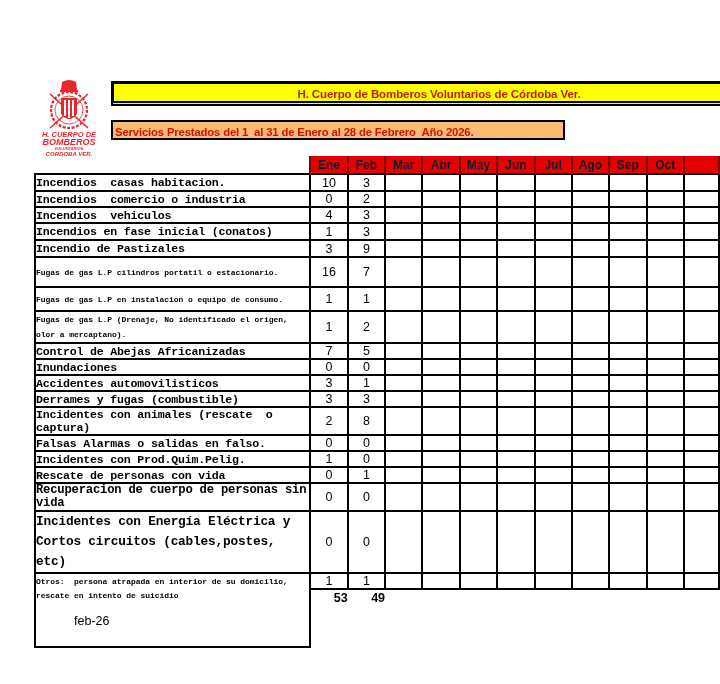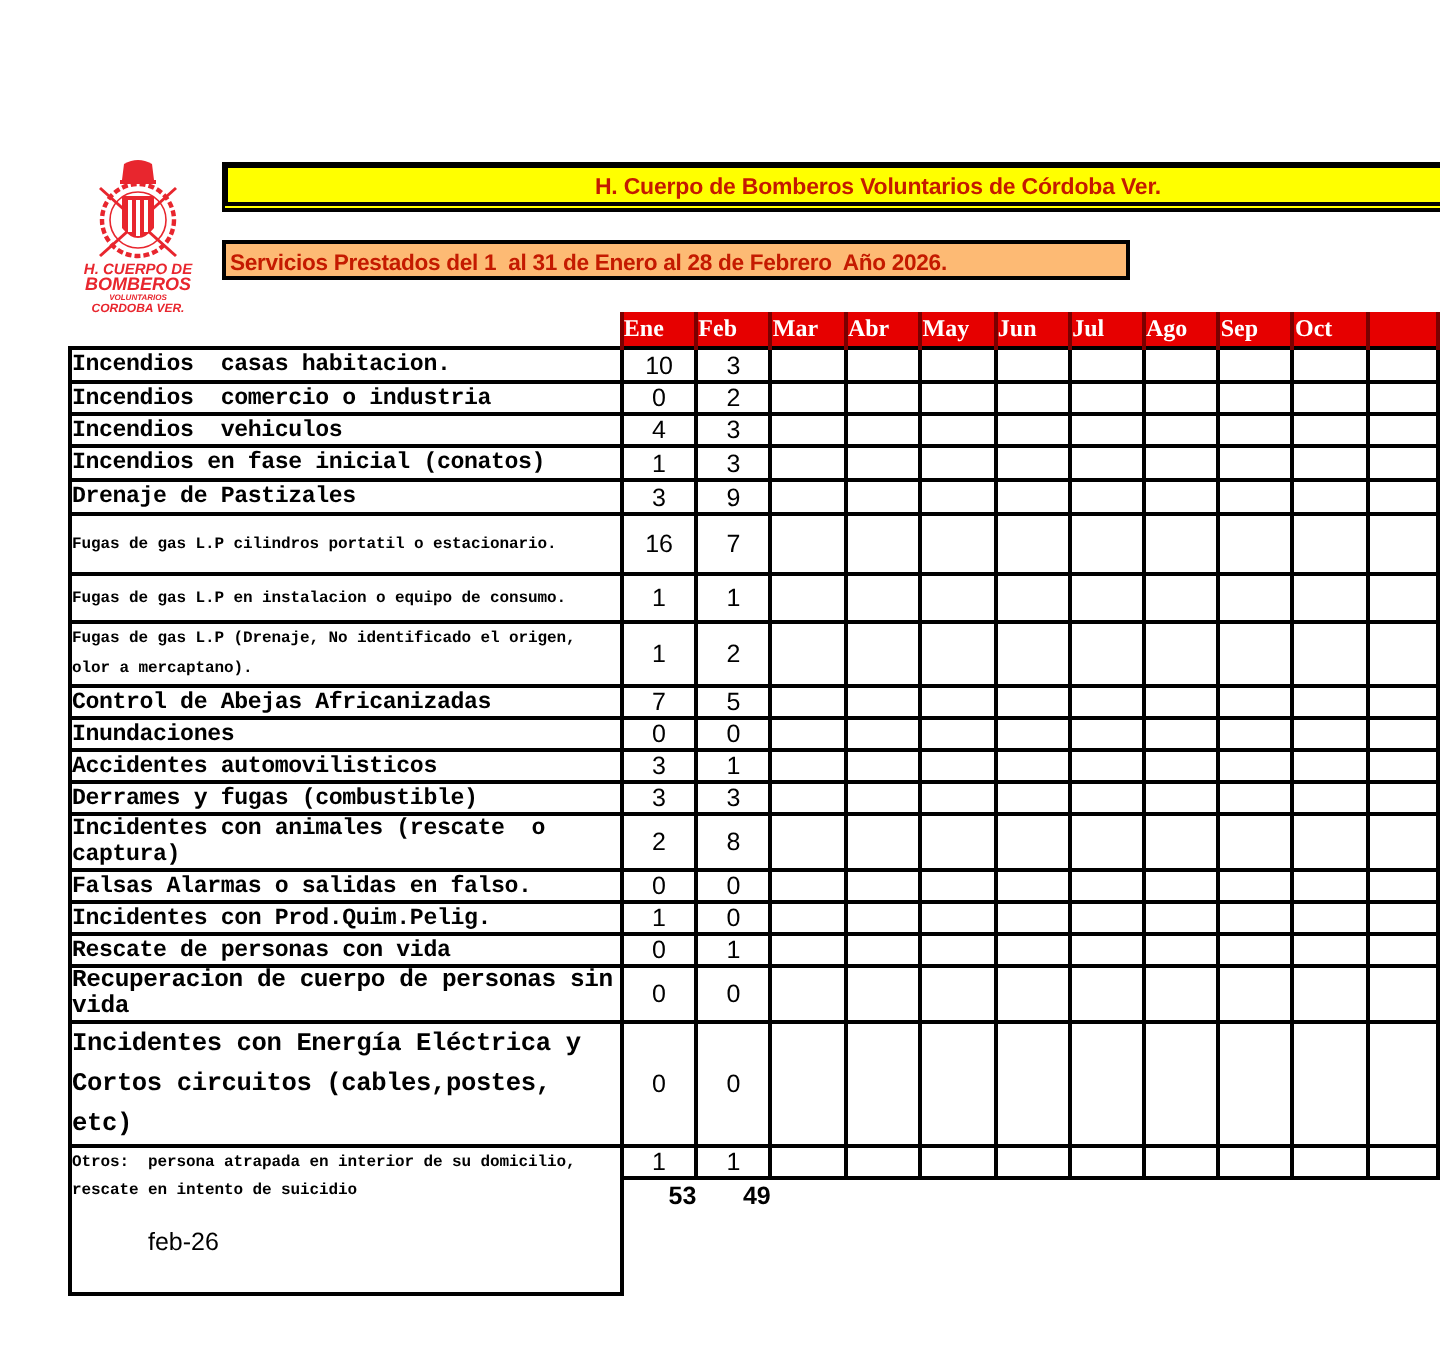--- a/index.html
+++ b/index.html
@@ -11,23 +11,23 @@
          border-bottom:5px double #000; text-align:center; }
   .title-banner span { font-weight:bold; font-size:11.5px; color:#c41a00; line-height:17px; letter-spacing:-0.1px; }
   .subtitle-box { position:absolute; left:111px; top:120px; width:448px; height:16px;
          background:#fdba74; border:2px solid #000; padding-left:2px; }
   .subtitle-box span { font-weight:bold; font-size:11.3px; color:#c41a00; line-height:16px; letter-spacing:-0.15px; white-space:pre; }
   table.grid { position:absolute; left:34px; top:156px; border-collapse:collapse; table-layout:fixed; }
   table.grid td { padding:0; border:2px solid #000; vertical-align:middle; }
   col.c-label { width:294px; }
   col.c-m { width:39px; }
   td.blank { border:none !important; }
-  td.mh { background:#e60000; color:#ffffff; font-weight:bold; font-size:12px; text-align:left;
+  td.mh { background:#e60000; color:#0f172a; font-weight:bold; font-size:12px; text-align:center;
           border-top:none !important; border-bottom:none !important;
-          border-left:2px solid #7a0000 !important; border-right:2px solid #7a0000 !important;font-family:Liberation Serif, serif; }
+          border-left:2px solid #7a0000 !important; border-right:2px solid #7a0000 !important; }
   td.lbl { font-weight:bold; font-size:11.6px; padding-left:2px; letter-spacing:-0.2px; white-space:pre-wrap; line-height:13px;font-family:Liberation Mono, monospace; }
   td.lbl.sm { font-size:8px; letter-spacing:-0.05px; line-height:13px; vertical-align:middle; }
   td.lbl.lg { font-size:12.8px; letter-spacing:-0.2px; line-height:20px; }
   td.lbl.mid { font-size:12.2px; }
   td.lbl.otros { vertical-align:top; padding-top:1px; line-height:14px; }
   td.v { text-align:center; font-size:12.5px; }
   td.nb { border:none !important; }
   td.tot { text-align:right; font-weight:bold; font-size:12.5px; border:none !important; vertical-align:top; padding-top:1px; }
   .footer-date { position:absolute; left:74px; top:614px; font-size:12.5px; }
 </style>
@@ -152,21 +152,21 @@
     <td class="v"></td>
     <td class="v"></td>
     <td class="v"></td>
     <td class="v"></td>
     <td class="v"></td>
     <td class="v"></td>
     <td class="v"></td>
   </tr>
 
   <tr style="height:17px">
-    <td class="lbl">Drenaje de Pastizales</td>
+    <td class="lbl">Incendio de Pastizales</td>
     <td class="v">3</td>
     <td class="v">9</td>
     <td class="v"></td>
     <td class="v"></td>
     <td class="v"></td>
     <td class="v"></td>
     <td class="v"></td>
     <td class="v"></td>
     <td class="v"></td>
     <td class="v"></td>

